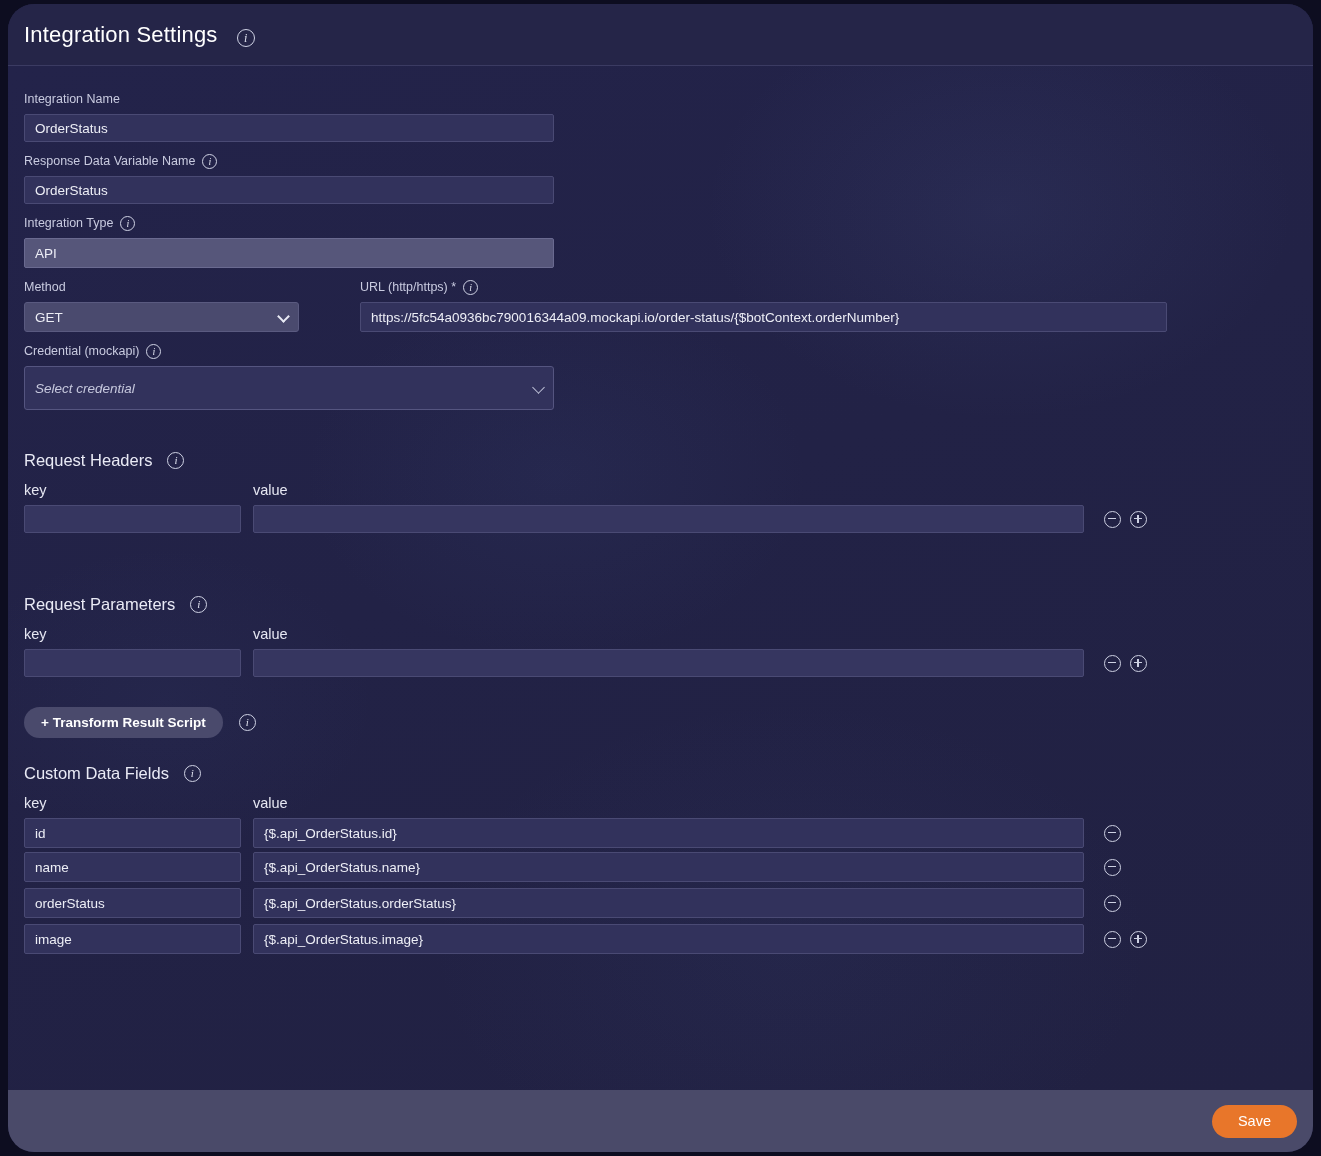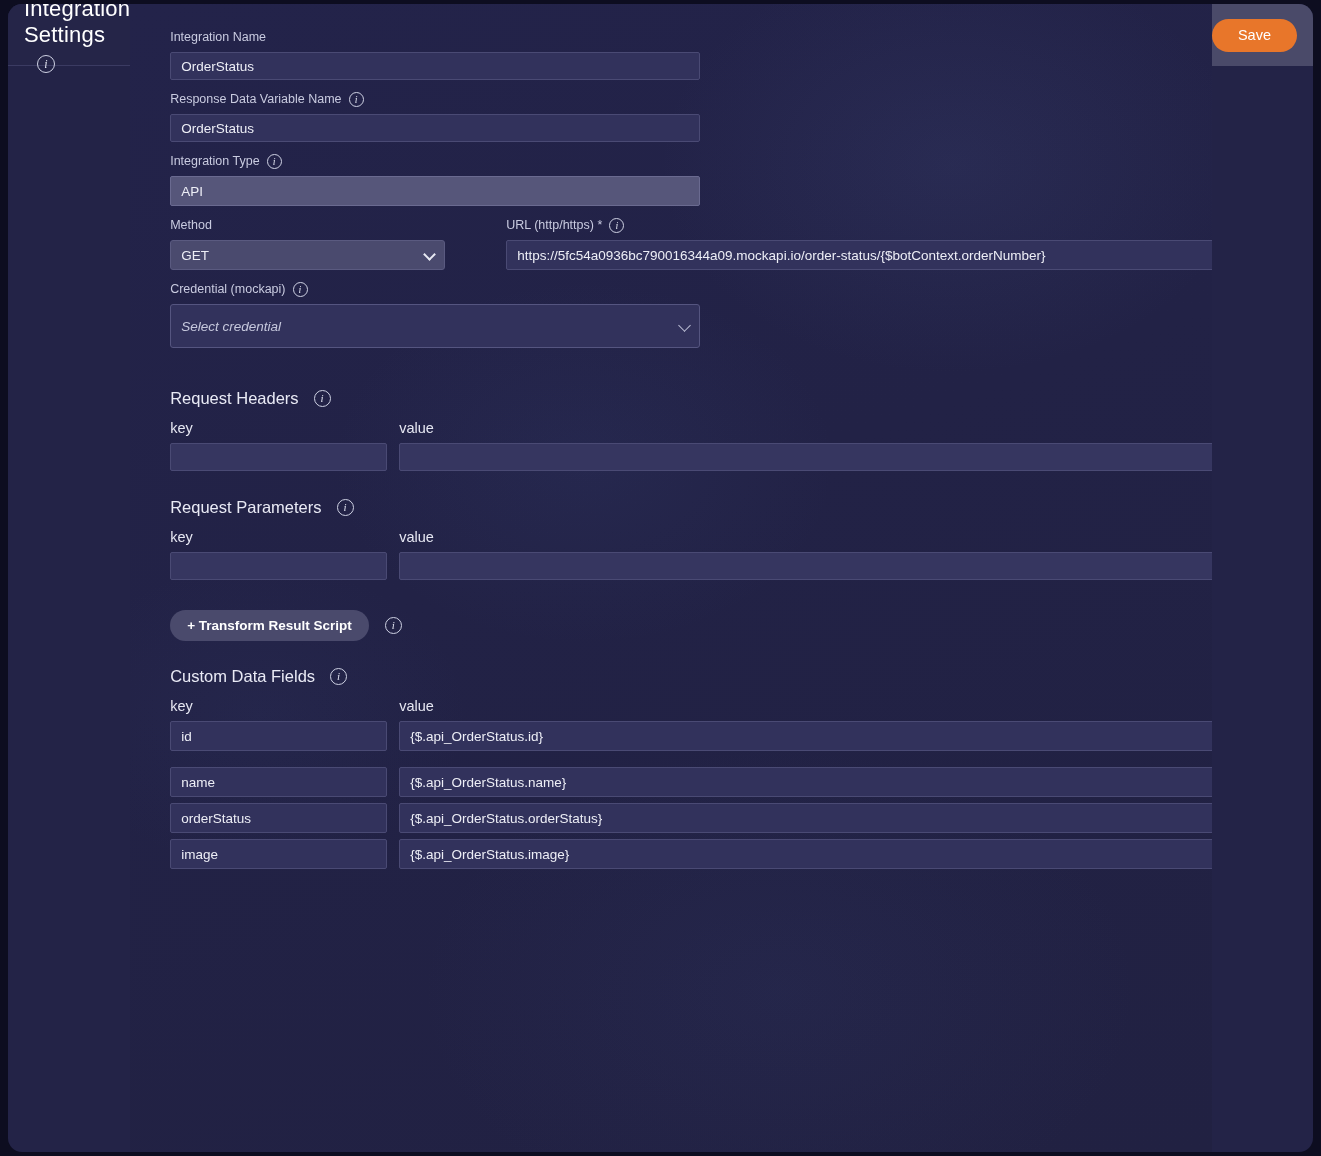--- a/index.html
+++ b/index.html
@@ -11,24 +11,25 @@
     font-family: "Liberation Sans", sans-serif;
     overflow: hidden;
   }
 
   .window {
     position: absolute;
     left: 8px;
     top: 4px;
     width: 1305px;
     height: 1148px;
-    border-radius: 14px;
+    border-radius: 26px;
     overflow: hidden;
     background: #232347;
     display: flex;
+    flex-direction: column;
   }
 
   
   .titlebar {
     height: 62px;
     flex: 0 0 62px;
     background: #252548;
     border-bottom: 1px solid #3b3b62;
     display: flex;
     align-items: center;
@@ -49,21 +50,21 @@
     position: relative;
     background:
       radial-gradient(ellipse 420px 300px at 76% 14%, rgba(86,102,160,.13), rgba(0,0,0,0) 70%),
       radial-gradient(ellipse 360px 260px at 42% 40%, rgba(70,90,150,.10), rgba(0,0,0,0) 70%),
       radial-gradient(ellipse 500px 340px at 60% 86%, rgba(70,86,145,.09), rgba(0,0,0,0) 72%),
       radial-gradient(ellipse 300px 220px at 12% 62%, rgba(72,90,150,.07), rgba(0,0,0,0) 70%),
       linear-gradient(160deg, #23234a 0%, #222246 45%, #212142 100%);
     padding: 26px 0 0 0;
     overflow: hidden;
   }
-  .inner { padding-left: 40px; padding-right: 24px; }
+  .inner { padding-left: 16px; padding-right: 24px; }
 
   
   .flabel {
     font-size: 12.5px;
     color: #c9cbe0;
     display: flex;
     align-items: center;
     gap: 7px;
     margin-bottom: 7px;
     line-height: 15px;
@@ -338,21 +339,21 @@
               <span></span>
             </div>
           </div>
           <div class="rowicons">
             <span class="circ-btn"></span>
             <span class="circ-btn plus"></span>
           </div>
         </div>
       </div>
 
-      <div style="margin-top:26px;">
+      <div style="margin-top:61px;">
         <div class="section-label">
           <span>Request Parameters</span>
           <span class="info lg">i</span>
         </div>
         <div class="row-fields mt-sub">
           <div class="cell-key kv-head">key</div>
           <div class="spacer"></div>
           <div class="cell-val kv-head">value</div>
         </div>
         <div class="row-fields" style="margin-top:6px;">
@@ -400,21 +401,21 @@
           <div class="cell-val">
             <div class="txt tall">
               <span>{$.api_OrderStatus.id}</span>
             </div>
           </div>
           <div class="rowicons">
             <span class="circ-btn"></span>
           </div>
         </div>
 
-        <div class="row-fields" style="margin-top:16px;">
+        <div class="row-fields" style="margin-top:4px;">
           <div class="cell-key">
             <div class="txt tall">
               <span>name</span>
             </div>
           </div>
           <div class="spacer"></div>
           <div class="cell-val">
             <div class="txt tall">
               <span>{$.api_OrderStatus.name}</span>
             </div>

